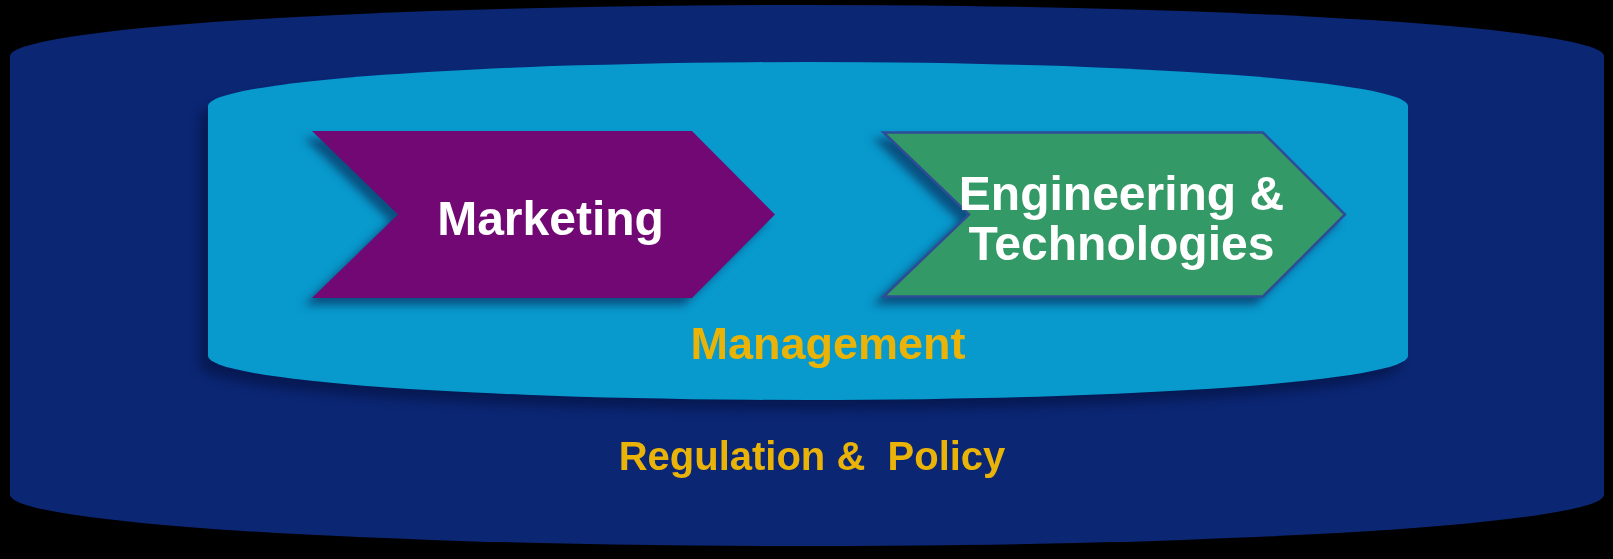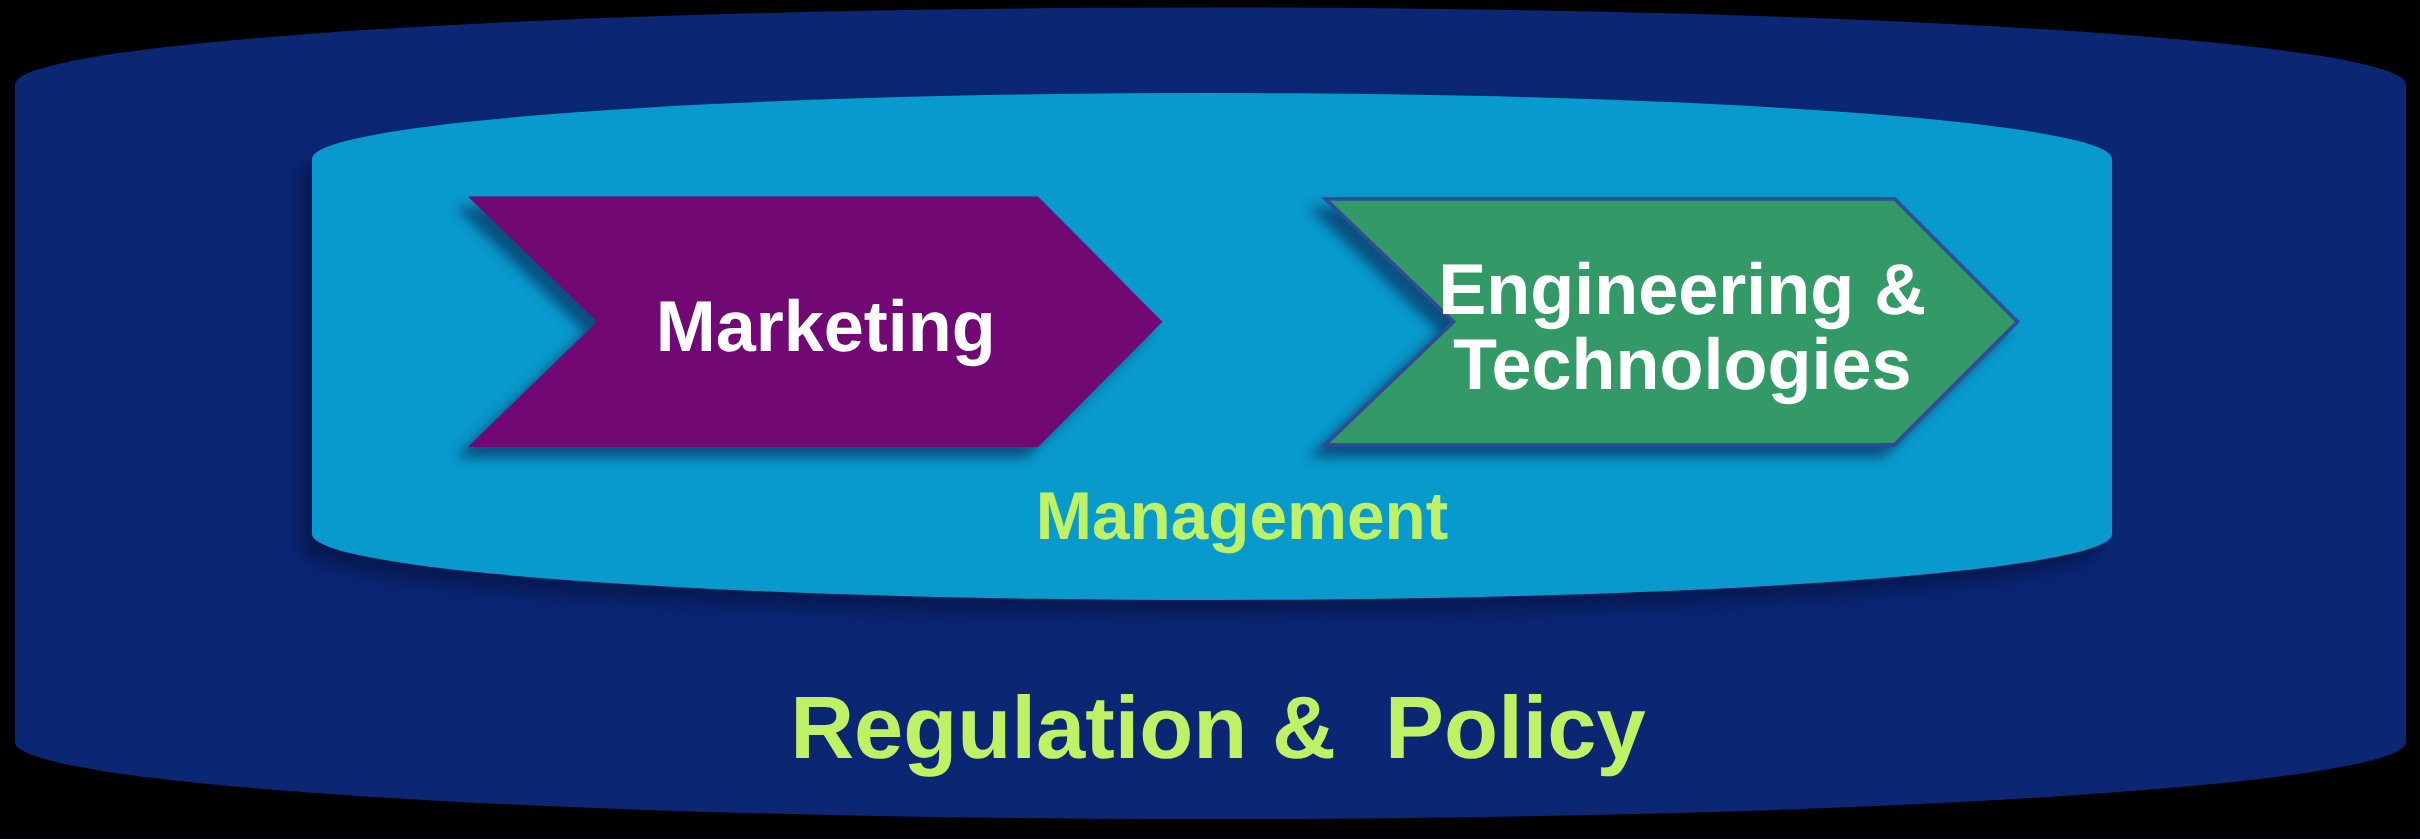--- a/index.html
+++ b/index.html
@@ -48,34 +48,34 @@
     padding-top: 8px;
     padding-left: 14px;
     color: #ffffff;
     font-size: 48px;
     line-height: 50px;
     text-align: center;
     white-space: pre;
   }
   .band-label {
     position: absolute;
-    color: #bef264;
+    color: #eab308;
     text-align: center;
     white-space: pre;
     line-height: 1;
   }
   .label-management {
     left: 228px; top: 321px;
     width: 1200px;
     font-size: 45px;
   }
   .label-regulation {
-    left: 12px; top: 456px;
+    left: 12px; top: 436px;
     width: 1600px;
-    font-size: 59px;
+    font-size: 40px;
   }
 </style>
 </head>
 <body>
 
 <div class="stage" style="background: rgb(0, 0, 0);">
 
   <div class="outer-oval" style="background: rgb(11, 38, 115);"></div>
 
   <div class="inner-oval" style="background: rgb(8, 153, 205);"></div>

